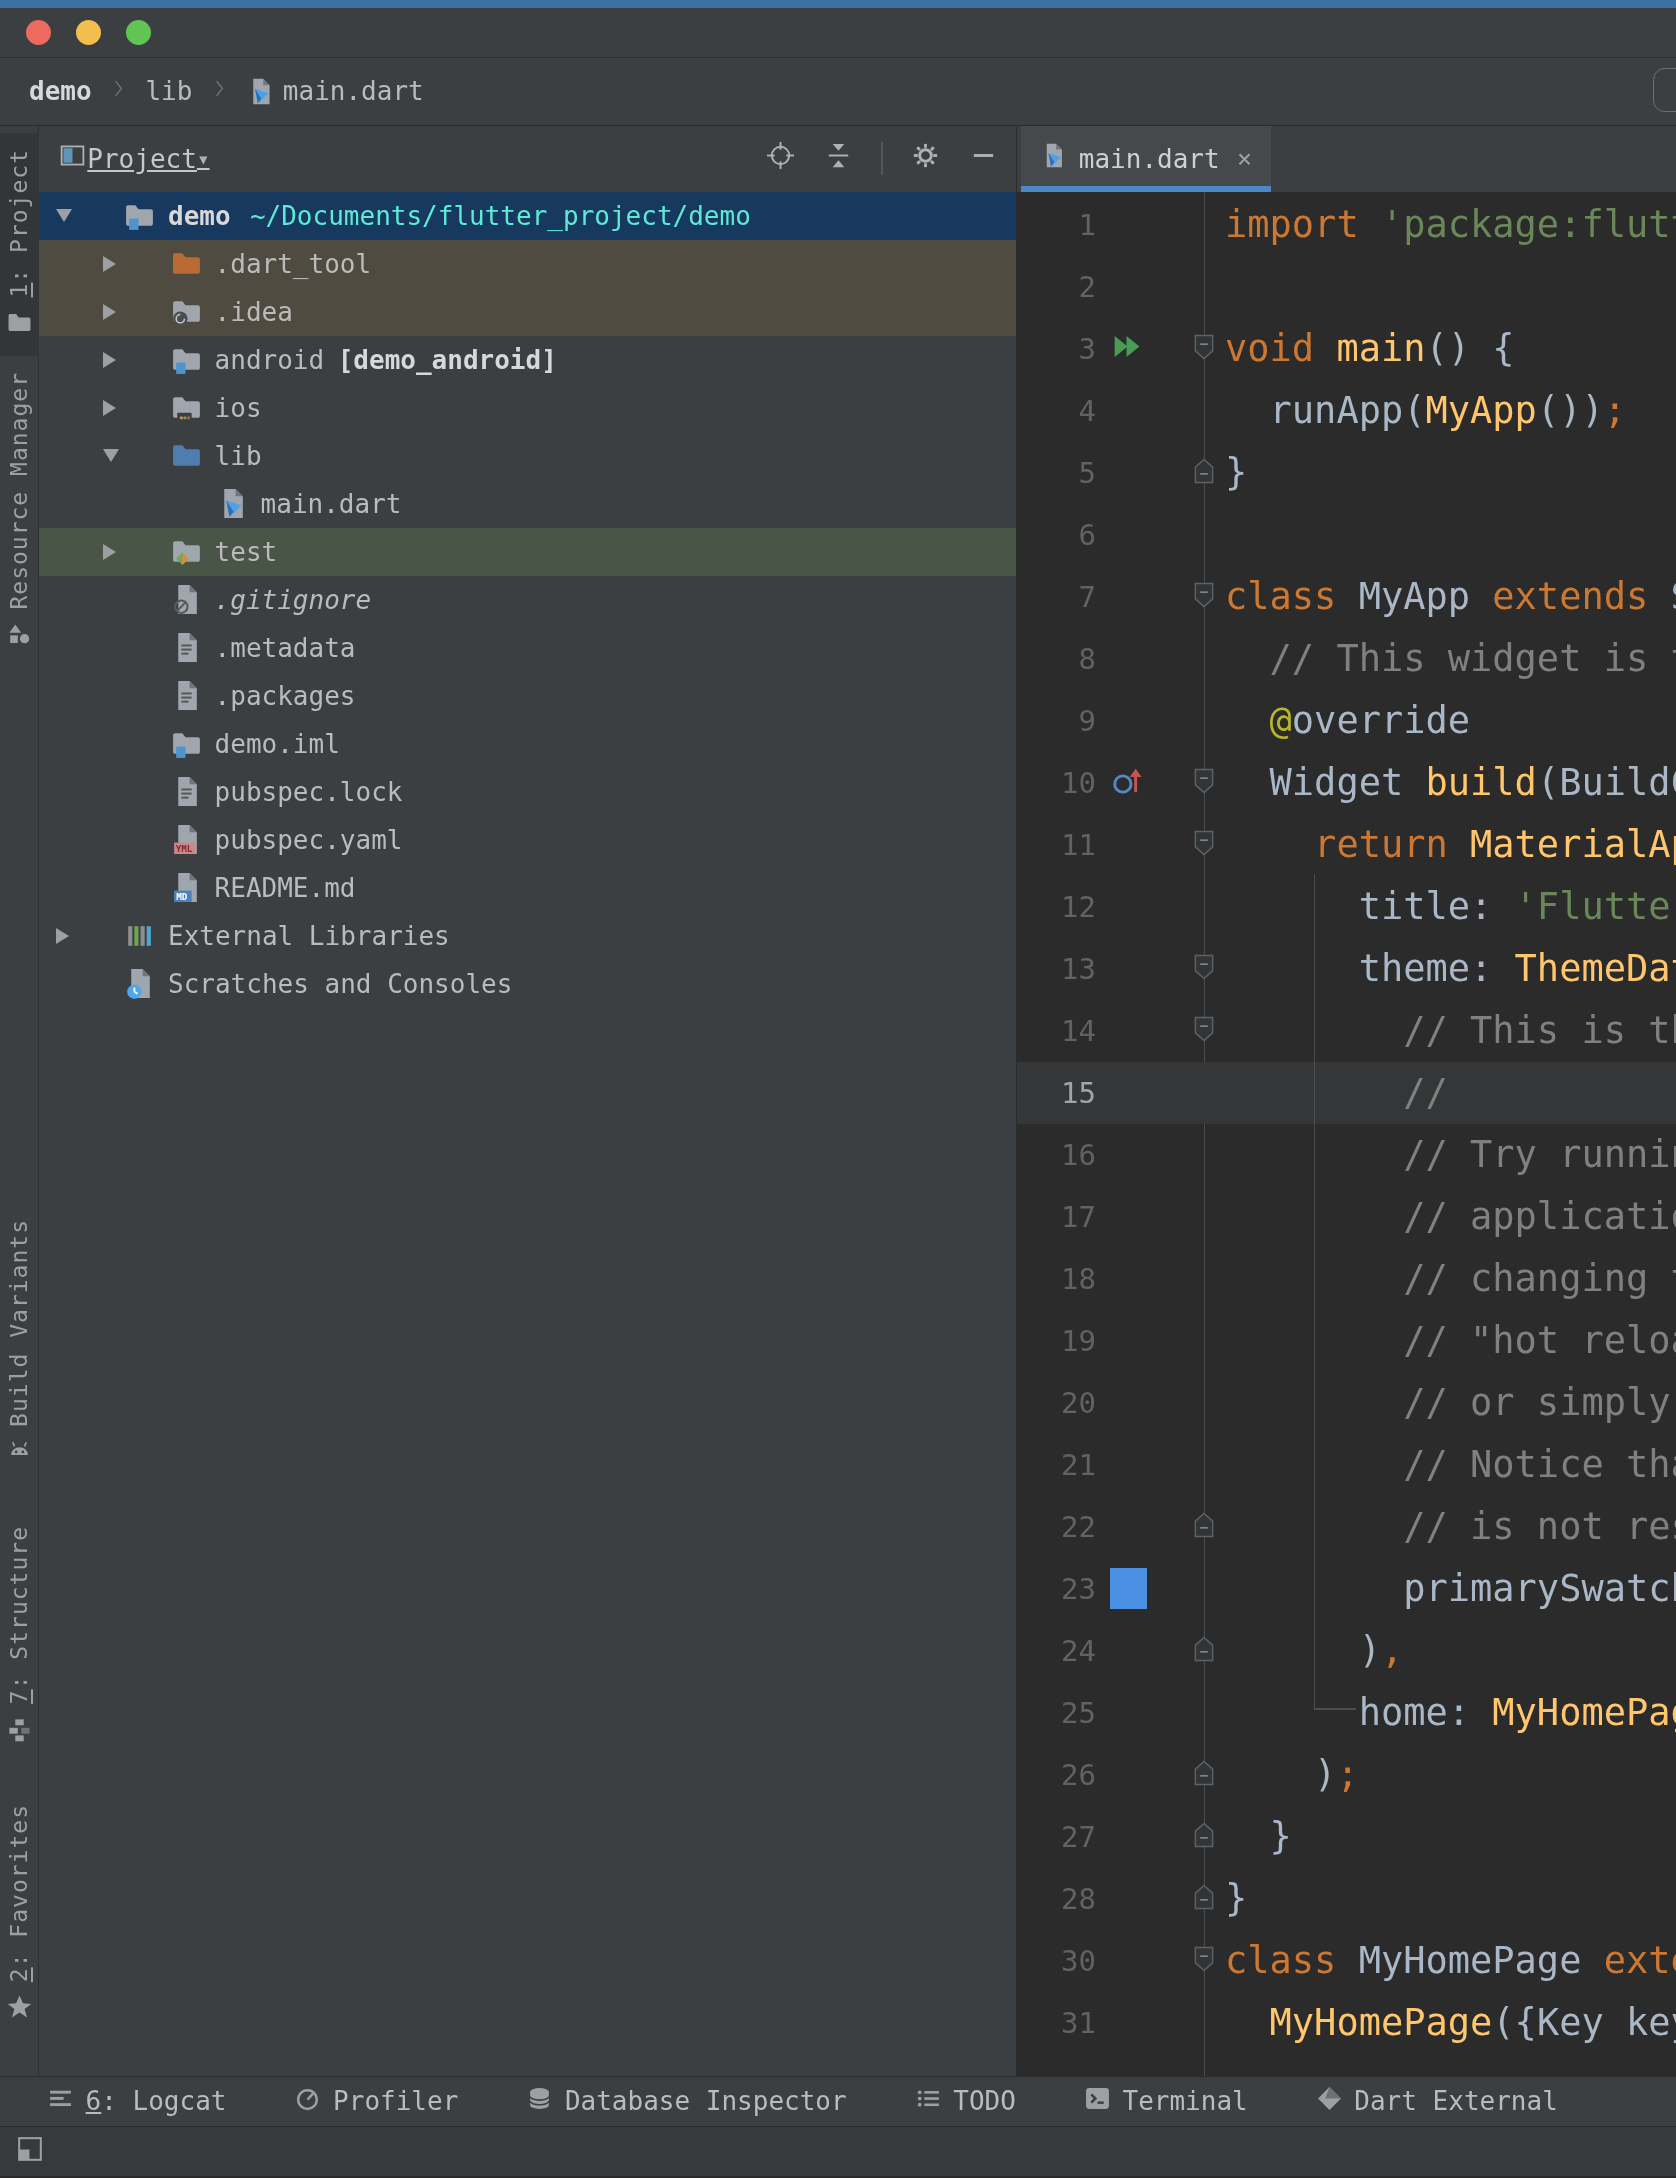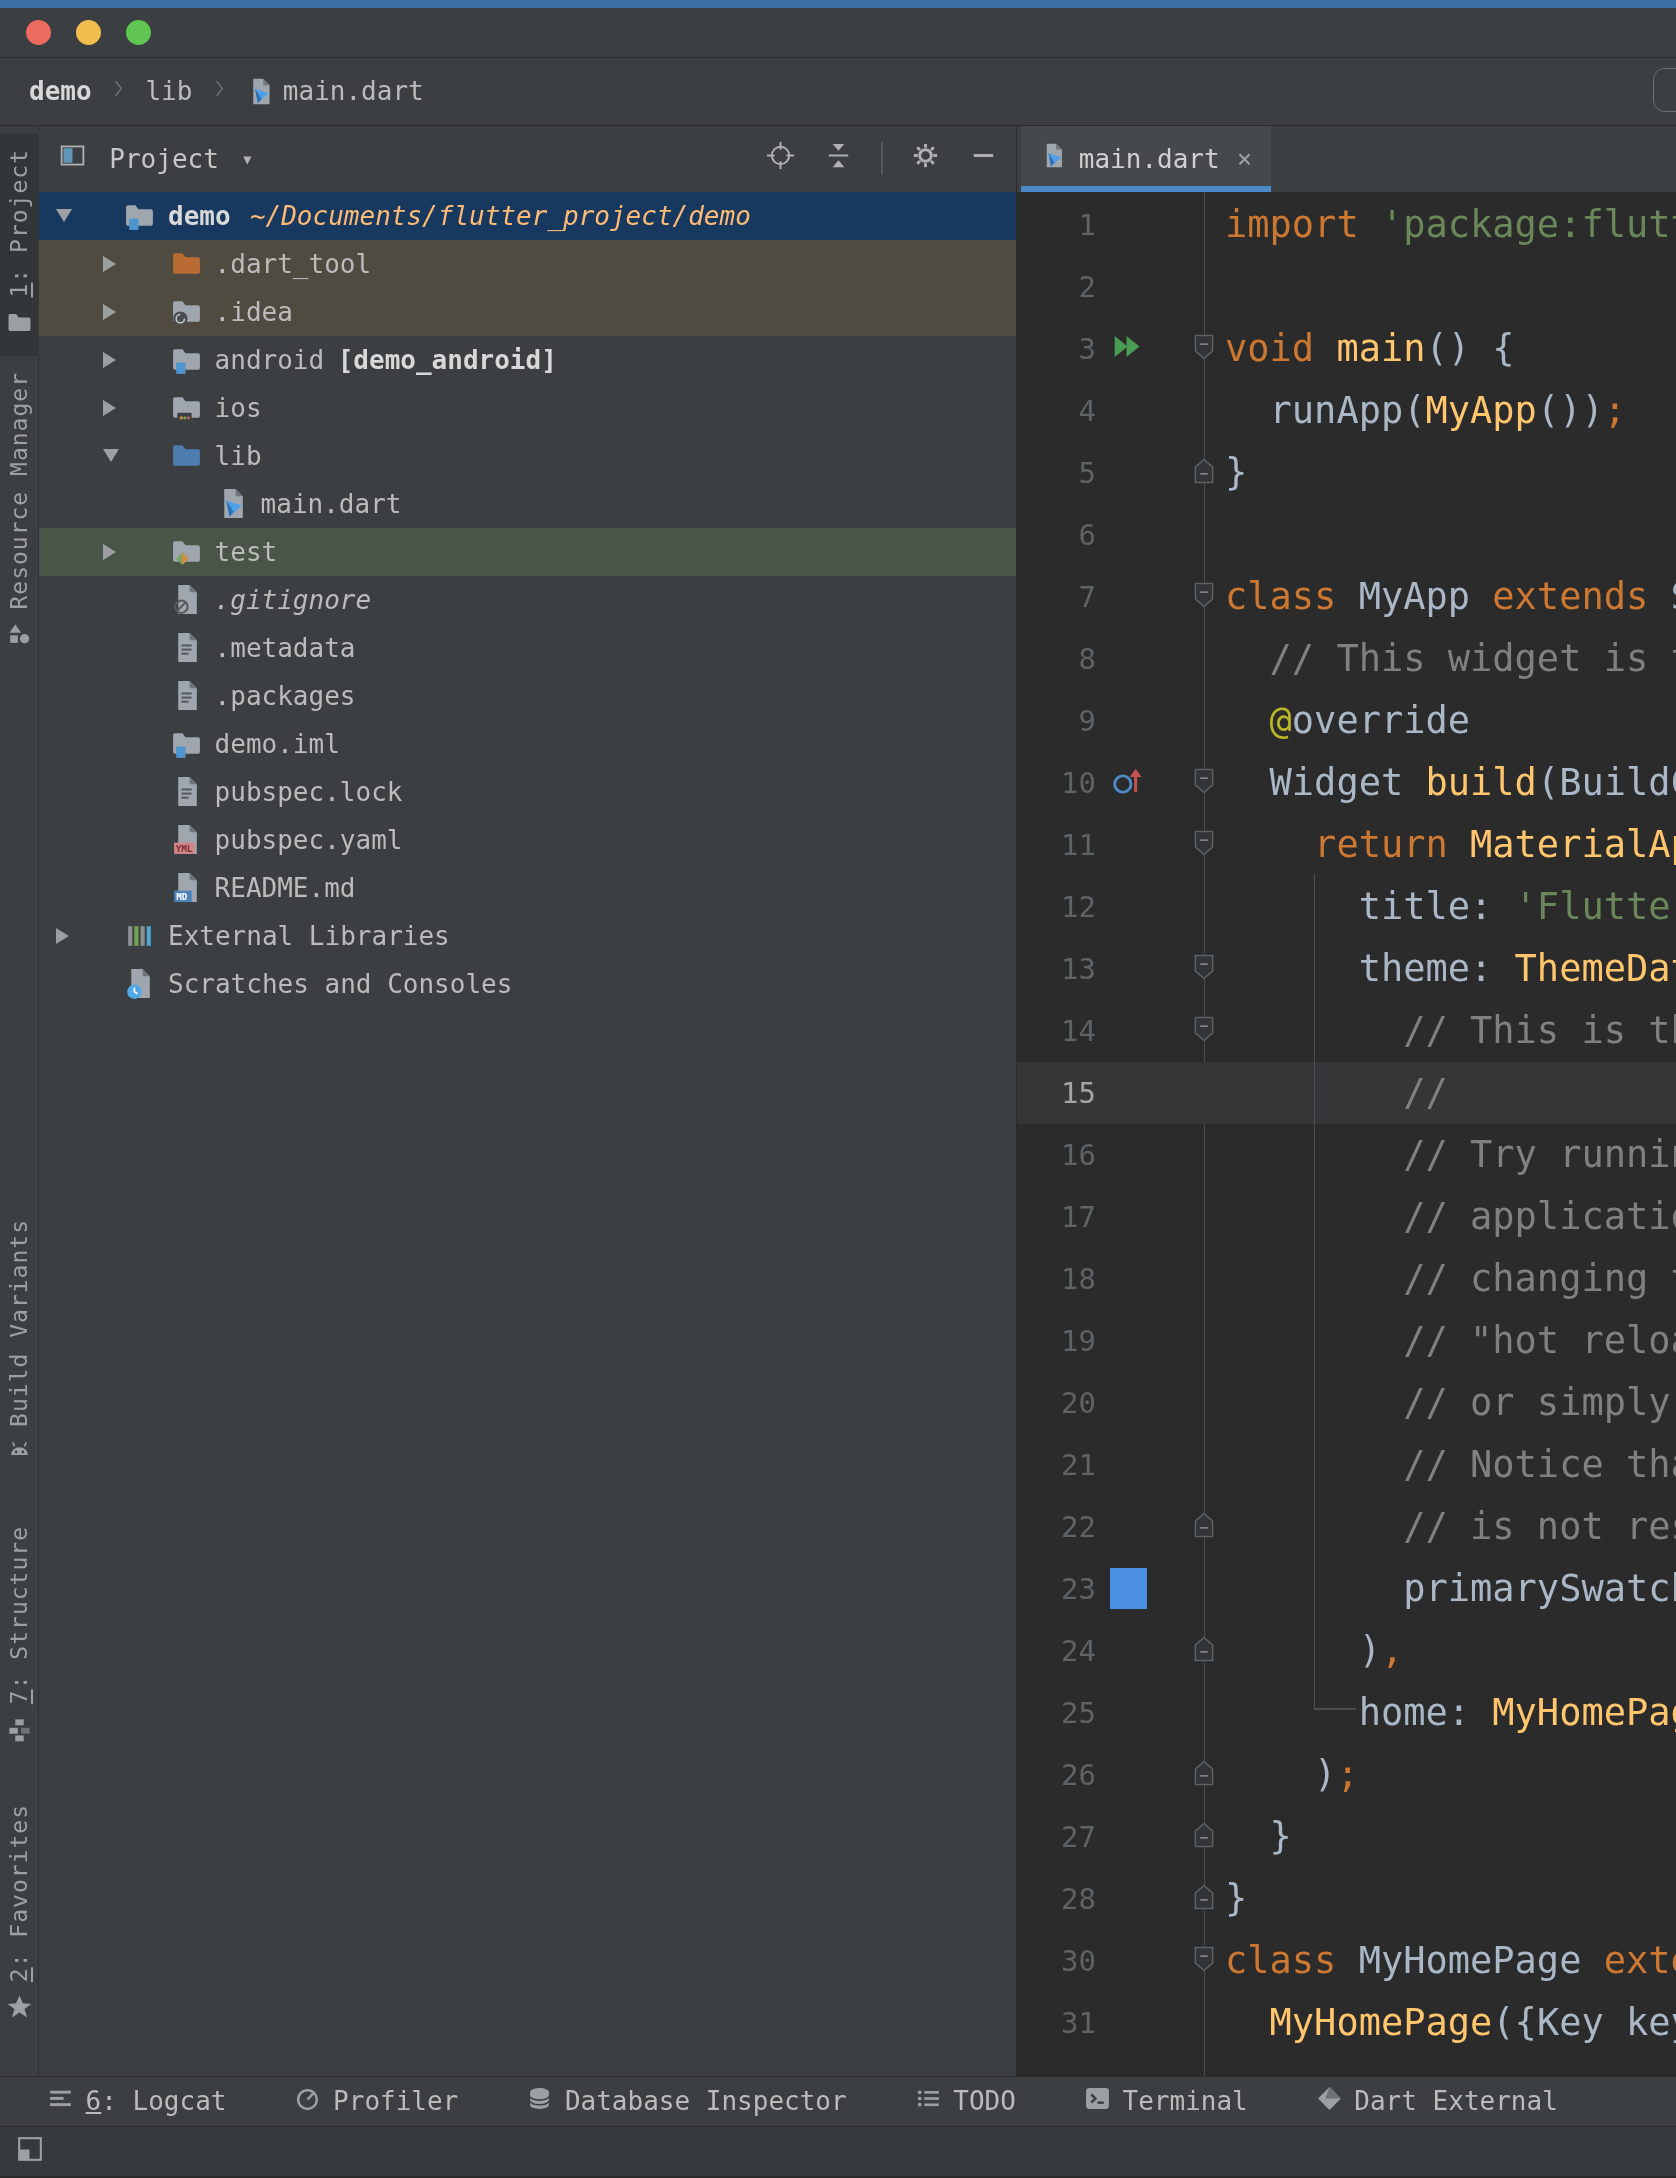--- a/index.html
+++ b/index.html
@@ -44,32 +44,32 @@
   .vtext { writing-mode:vertical-rl; transform:rotate(180deg); letter-spacing:1px; white-space:nowrap; }
   .stripe-spacer { flex:1; }
   .stripe-bottom { display:flex; flex-direction:column; gap:25px; margin-bottom:35px; }
 
   
   .project-panel { width:977px; display:flex; flex-direction:column; background:var(--panel-bg,#3C3F41); }
   .panel-header {
     height:66px; display:flex; align-items:center; gap:11.6px;
     padding:0 17.4px 0 19.3px; font-size:26px; color:#C7C7C7; flex:none;
   }
-  .panel-title-group { display:flex; align-items:center; gap:22px; }
+  .panel-title-group { display:flex; align-items:center; gap:0;text-decoration:underline; }
   .caret { color:#AFB1B3; font-size:21px; }
   .header-icons { margin-left:auto; display:flex; align-items:center; gap:27px; }
   .vsep { width:1.9px; height:33px; background:#55585A; }
   .tree { flex:1; overflow:hidden; font-size:26px; color:var(--tree-text,#BBBBBB); }
   .trow { height:48px; display:flex; align-items:center; }
   .trow .arrow-slot { width:31px; flex:none; display:flex; align-items:center; }
   .tri-r { width:0; height:0; border-left:13.5px solid #9DA0A2; border-top:8.7px solid transparent; border-bottom:8.7px solid transparent; }
   .tri-d { width:0; height:0; border-top:13.5px solid #9DA0A2; border-left:8.7px solid transparent; border-right:8.7px solid transparent; }
   .ticon { width:33px; height:33px; margin-right:11.6px; flex:none;margin-left:36px; }
   .tlabel.bold, .tsuffix { font-weight:bold; color:#D8D8D8; }
-  .tsub { color:#fdba74; margin-left:19.3px;font-style:italic; }
+  .tsub { color:#5eead4; margin-left:19.3px; }
   .tsuffix { margin-left:13.5px; }
   .bg-selected { background:var(--selection,#17395F); }
   .bg-excluded { background:var(--excluded-row,#4F4B40); }
   .bg-test     { background:var(--test-row,#485547); }
 
   
   .editor { flex:1; min-width:0; display:flex; flex-direction:column; background:var(--editor-bg,#2B2B2B); border-left:1.9px solid #2b2b2b; }
   .tabbar { height:66px; background:var(--panel-bg,#3C3F41); display:flex; padding-left:3.9px; flex:none; }
   .tab {
     display:flex; align-items:center; gap:11.6px; padding:0 19.3px;

